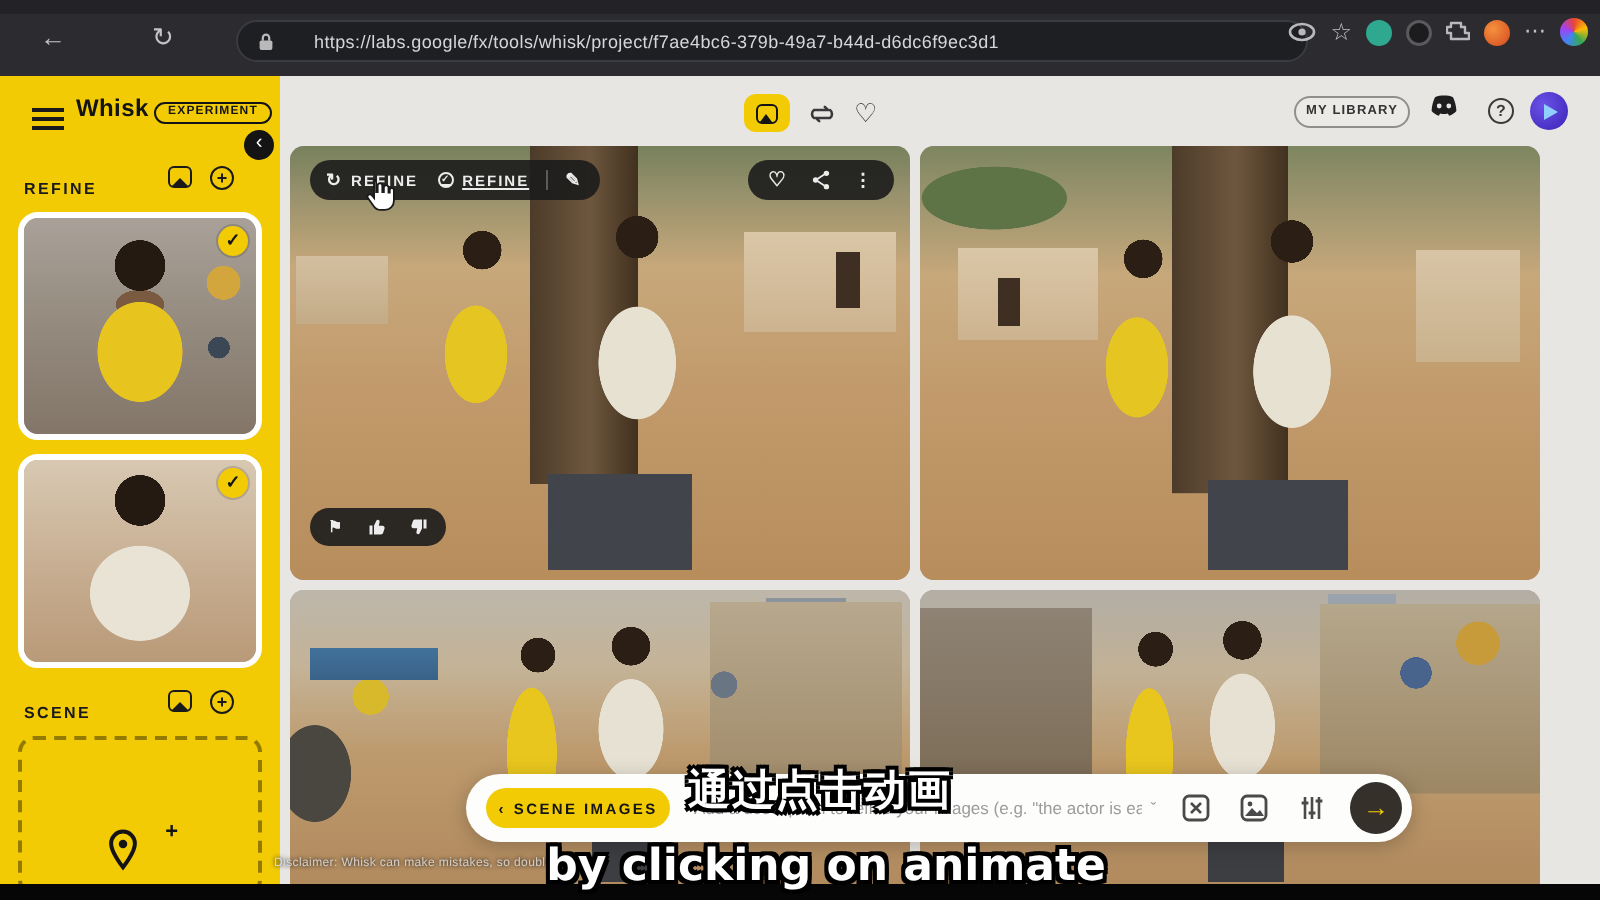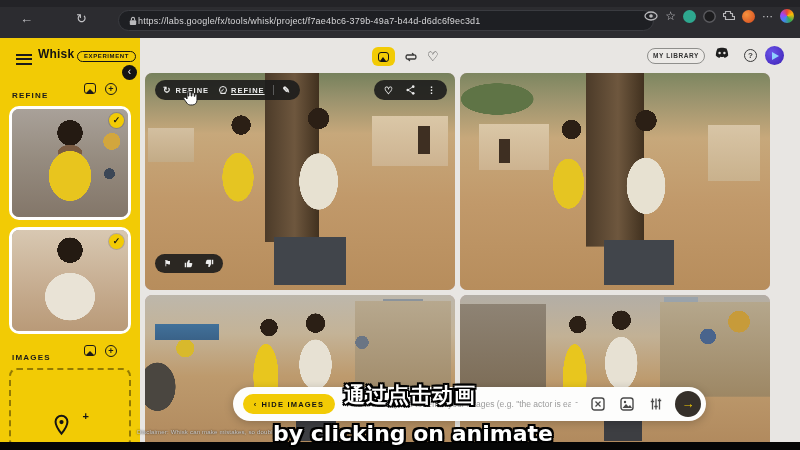--- a/index.html
+++ b/index.html
@@ -3,21 +3,21 @@
 <meta charset="utf-8">
 <style>
   * { margin:0; padding:0; box-sizing:border-box; }
   body { background:#111; font-family:"Liberation Sans", sans-serif; }
   .screen { position:relative; width:800px; height:450px; overflow:hidden; background:#000; margin:0 auto; }
 
   
   .chrome { position:absolute; left:0; top:0; width:800px; height:38px; background:#2c2c30; }
   .chrome-topline { position:absolute; left:0; top:0; width:800px; height:7px; background:#232327; }
   .nav-glyph { position:absolute; color:#c3c3c6; font-size:13px; line-height:13px; cursor:default; }
-  .url-pill { position:absolute; left:118px; top:10px; width:536px; height:21px; background:#1e1f23; border:1px solid #3a3b40; border-radius:11px; display:flex; align-items:center; padding:0 10px; gap:1px; }
+  .url-pill { position:absolute; left:118px; top:10px; width:536px; height:21px; background:#1e1f23; border:1px solid #3a3b40; border-radius:11px; display:flex; align-items:center; padding:0 10px; gap:20px; }
   .url-text { color:#d6d6d8; font-size:9px; letter-spacing:.2px; white-space:nowrap; overflow:hidden; }
   .chrome-right { position:absolute; right:6px; top:9px; display:flex; align-items:center; gap:7px; }
   .badge-dot { width:13px; height:13px; border-radius:50%; }
   .avatar-multicolor { width:14px; height:14px; border-radius:50%; background:conic-gradient(#e94435,#fbbc04,#34a853,#4285f4,#a142f4,#e94435); }
 
   
   .app { position:absolute; left:0; top:38px; width:800px; height:405px; background:#e8e6e3; overflow:hidden; }
 
   
   .sidebar { position:absolute; left:0; top:0; width:140px; height:405px; background:#f2cb05; overflow:hidden; }
@@ -207,21 +207,21 @@
         <div class="ph ph-woman"></div>
         <span class="check-badge">✓</span>
       </div>
 
       <div class="subject-card" style="top:189px; height:107px;">
         <div class="ph ph-man"></div>
         <span class="check-badge">✓</span>
       </div>
 
       <div class="section-row" style="top:308px;">
-        <span class="section-label">IMAGES</span>
+        <span class="section-label">SCENE</span>
         <span class="mini-ic" style="left:72px;">
             <i class="ic-frame" style="display:block;"></i>
           </span>
         <span class="mini-ic ic-pluscircle" style="left:93px;">+</span>
       </div>
 
       <div class="scene-zone">
         <span class="pin-wrap">
           <svg width="17" height="22" viewBox="0 0 12 15">
               <path d="M6 1a4.2 4.2 0 0 0-4.2 4.2C1.8 8.4 6 13.6 6 13.6s4.2-5.2 4.2-8.4A4.2 4.2 0 0 0 6 1z" fill="none" stroke="#141414" stroke-width="1.4"></path>
@@ -327,21 +327,21 @@
 
       <span class="cursor-hand" style="left:41px; top:50px;">
         <svg width="18" height="20" viewBox="0 0 14 15">
             <path d="M4.6 1.3c.5 0 .9.4.9.9V6h.6V3.5c0-.5.4-.9.9-.9s.9.4.9.9V6h.6V4.3c0-.5.4-.9.9-.9s.9.4.9.9V6.2h.5V5.2c0-.4.35-.8.8-.8.45 0 .8.4.8.8v4.2c0 2-1.6 3.5-3.5 3.5H7.3c-1.05 0-2.05-.5-2.65-1.35L2.3 8.3c-.3-.4-.2-1 .2-1.3.4-.3 1-.2 1.3.2l.9 1.1V2.2c0-.5.4-.9.9-.9z" fill="#fff" stroke="#1a1a1a" stroke-width=".7"></path>
           </svg>
       </span>
 
       <div class="prompt-bar">
         <span class="hide-pill">
           <span>‹</span>
-          <span>HIDE IMAGES</span>
+          <span>SCENE IMAGES</span>
         </span>
         <input class="prompt-input" placeholder="Add a description to refine your images (e.g. &quot;the actor is eating an ice cream&quot;)" style="">
         <span class="caret-glyph">ˇ</span>
         <span class="bar-ic">
           <svg width="14" height="14" viewBox="0 0 14 14">
               <rect x="1" y="1" width="12" height="12" rx="2.5" fill="none" stroke="#4a4a4a" stroke-width="1.4"></rect>
               <path d="M4.5 4.5l5 5M9.5 4.5l-5 5" stroke="#4a4a4a" stroke-width="1.3"></path>
             </svg>
         </span>
         <span class="bar-ic">

